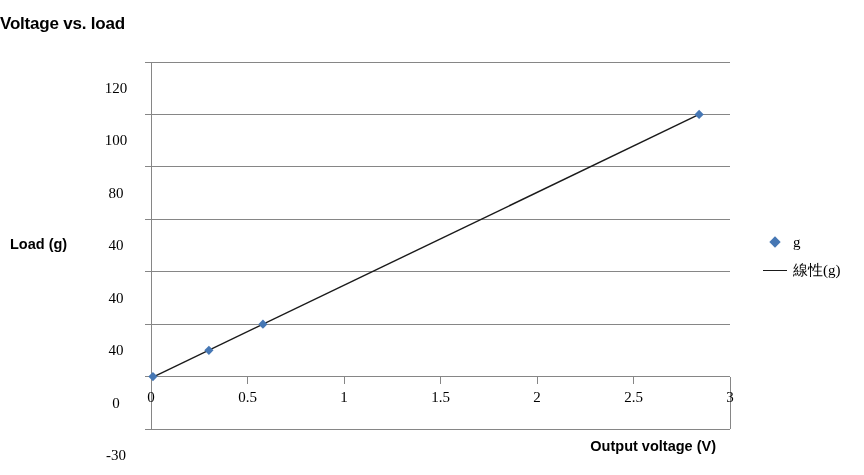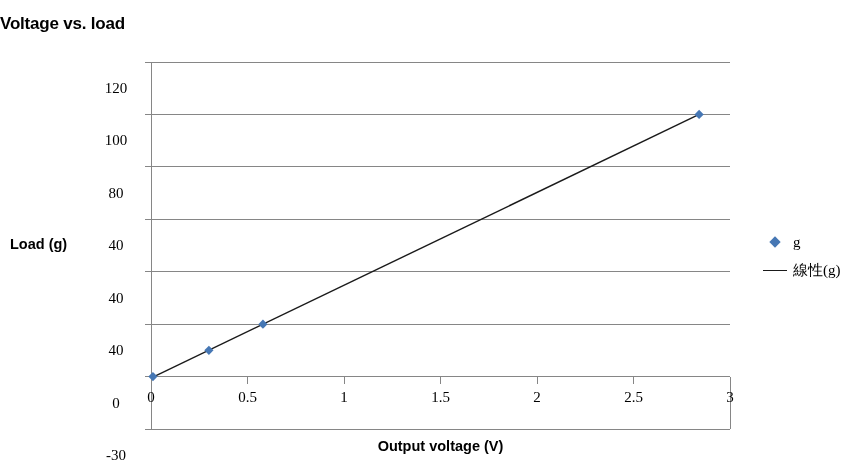--- a/index.html
+++ b/index.html
@@ -49,24 +49,24 @@
     position: absolute;
     left: 10px;
     top: 236px;
     font-size: 14.5px;
     font-weight: bold;
     color: #000;
     white-space: nowrap;
   }
   .x-axis-title {
     position: absolute;
-    left: 151px;
+    left: 137px;
     width: 579px;
     top: 438px;
-    text-align: center;
+    text-align: right;
     font-size: 14.5px;
     font-weight: bold;
     color: #000;
   }
   .tick-label {
     position: absolute;
     font-size: 15px;
     color: #000;
     font-family: "Liberation Serif", serif;
     white-space: nowrap;

